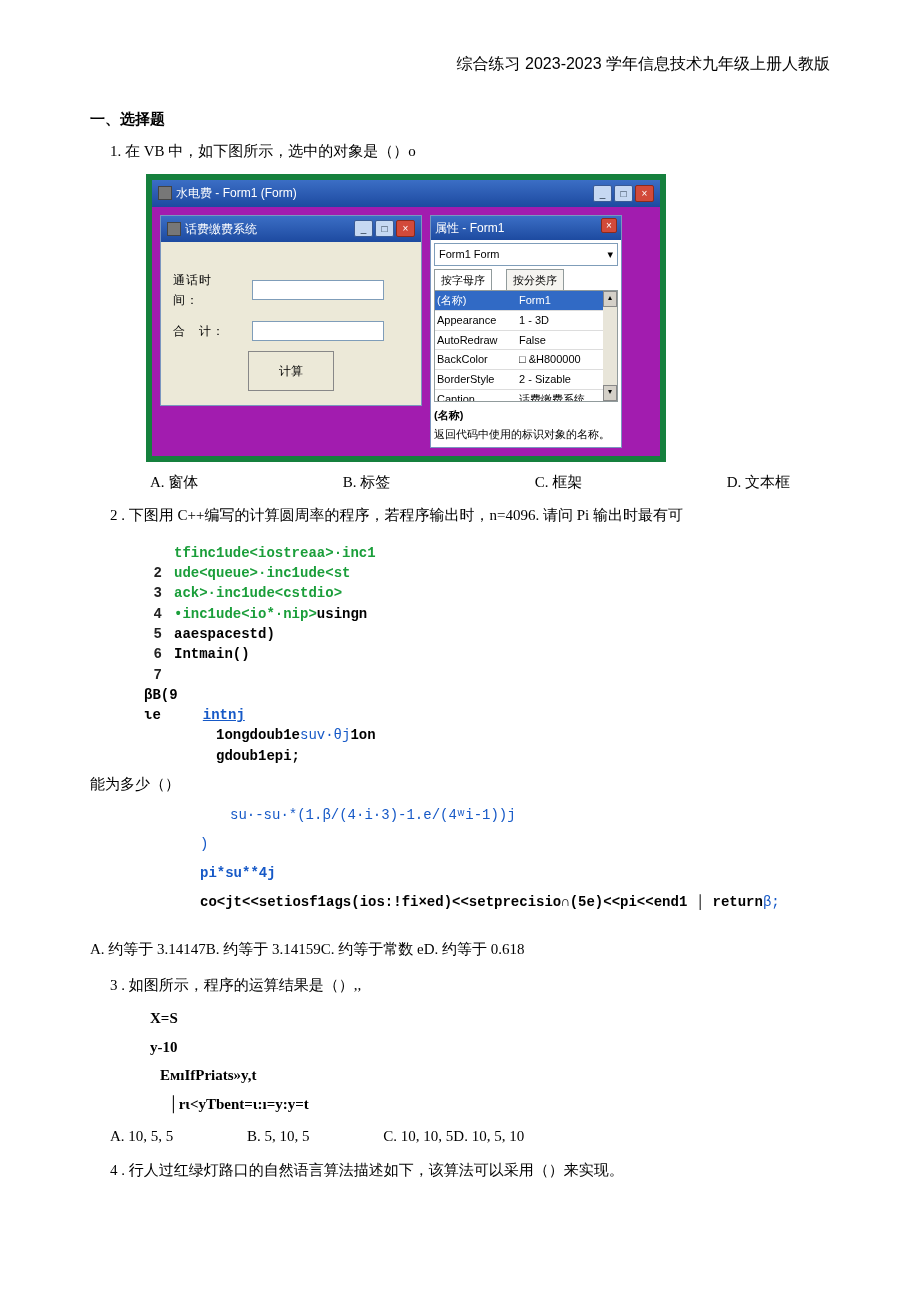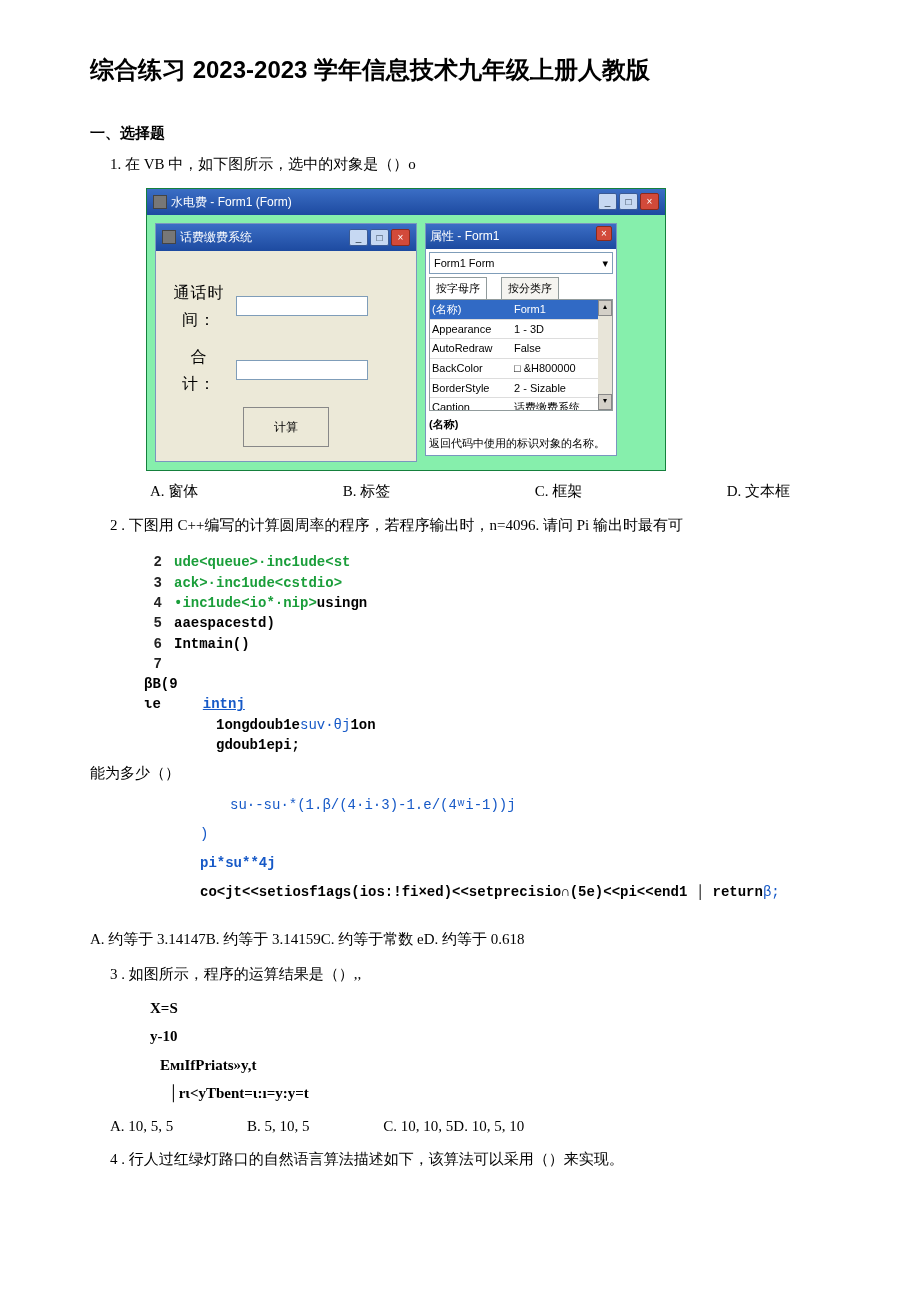--- a/index.html
+++ b/index.html
@@ -6,42 +6,42 @@
     margin: 0;
     padding: 40px 90px;
     font-family: "SimSun", "宋体", serif;
     font-size: 15px;
     line-height: 1.7;
     background: #fff;
     color: #000;
     width: 740px;
   }
   h1 {
-    text-align: left;
-    font-size: 24px;
-    font-weight: bold;
+    text-align: right;
+    font-size: 16px;
+    font-weight: normal;
     margin: 10px 0 30px 0;
     font-family: "SimHei", "SimSun", sans-serif;
   }
   .sec-head {
     font-weight: bold;
     margin: 14px 0 4px 0;
   }
   .q {
     margin: 6px 0 6px 20px;
   }
 
   
   .vbwrap {
     margin: 10px 0 6px 56px;
     width: 520px;
   }
   .outerwin {
-    border: 1px solid #15803d;
-    background: #86efac;
+    border: 6px solid #15803d;
+    background: #a21caf;
     font-family: Tahoma, Arial, sans-serif;
     font-size: 12px;
   }
   .titlebar {
     background: linear-gradient(#3b6ec5, #1d4aa0);
     color: #fff;
     padding: 3px 6px;
     display: flex;
     align-items: center;
     justify-content: space-between;
@@ -65,21 +65,21 @@
   }
   .innerwin {
     border:1px solid #7a96bf;
     background:#ece9d8;
     width: 260px;
   }
   .innerbody {
     padding: 18px 12px 14px 12px;
   }
   .row { display:flex; align-items:center; margin:10px 0; }
-  .lbl { width:62px; text-align:center; letter-spacing:1px; font-size:16px; color:#000; padding-right:6px;}
+  .lbl { width:62px; text-align:left; letter-spacing:1px; font-size:12px; color:#000; padding-right:17px;}
   .txt {
     width:130px; height:18px;
     border:1px solid #7f9db9; background:#fff;
   }
   .calcwrap { text-align:center; margin-top:10px; }
   .calcbtn {
     width:86px; height:40px;
     border:1px solid #888; background:#ece9d8;
     font-size:12px;
   }
@@ -264,20 +264,24 @@
   <span>A. 窗体</span>
   <span>B. 标签</span>
   <span>C. 框架</span>
   <span>D. 文本框</span>
 </div>
 
 <div class="q">2 . 下图用 C++编写的计算圆周率的程序，若程序输出时，n=4096. 请问 Pi 输出时最有可</div>
 
 <div class="codewrap">
   <div class="codeline">
+      <span class="ln"></span>
+      <span class="ct green bold">tfinc1ude&lt;iostreaa&gt;·inc1</span>
+    </div>
+  <div class="codeline">
       <span class="ln bold">2</span>
       <span class="ct green bold">ude&lt;queue&gt;·inc1ude&lt;st</span>
     </div>
   <div class="codeline">
       <span class="ln bold">3</span>
       <span class="ct green bold">ack&gt;·inc1ude&lt;cstdio&gt;</span>
     </div>
   <div class="codeline">
       <span class="ln bold">4</span>
       <span class="ct"><span class="green bold">•inc1ude&lt;io*·nip&gt;</span><span class="bold">usingn</span></span>

